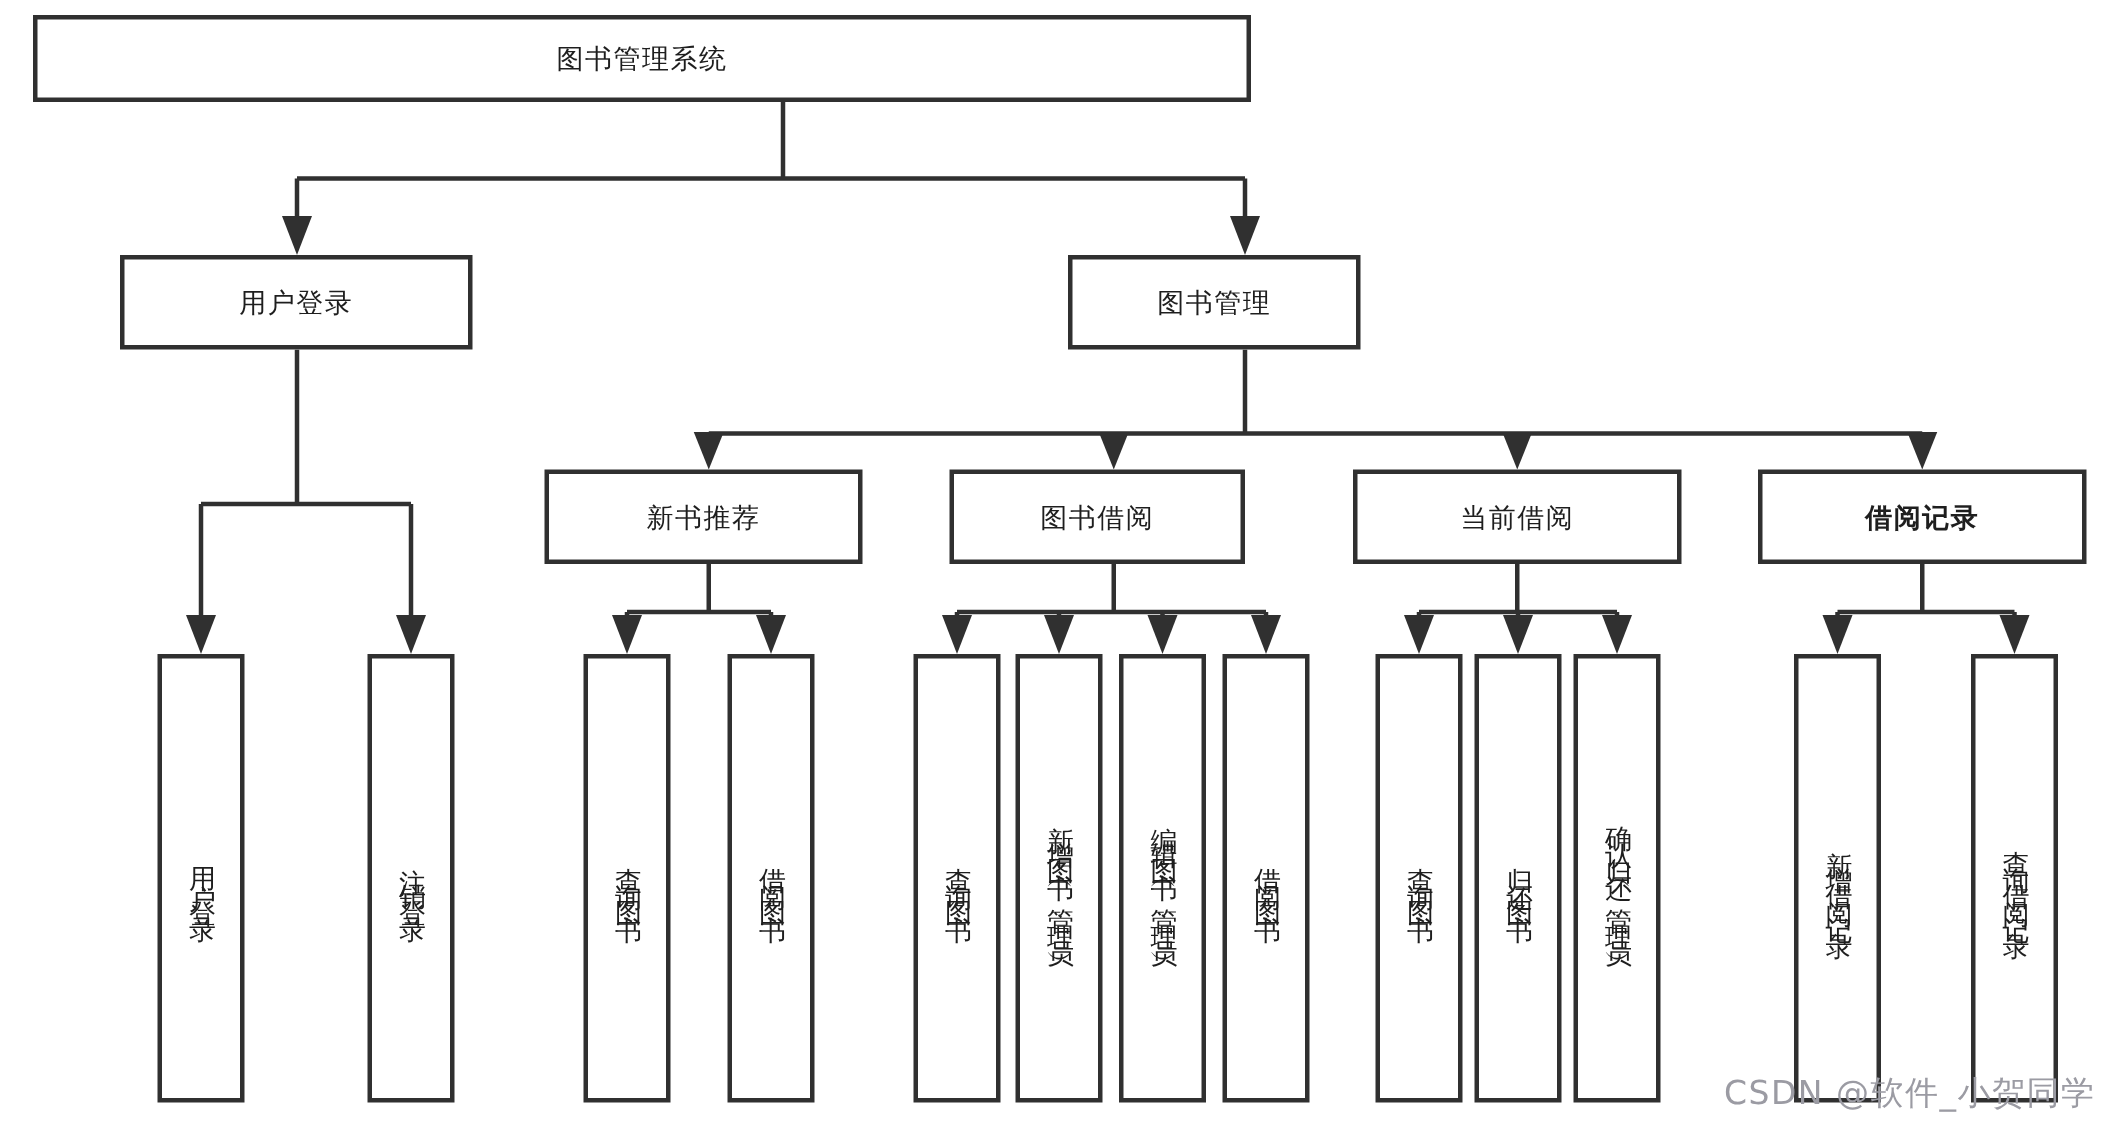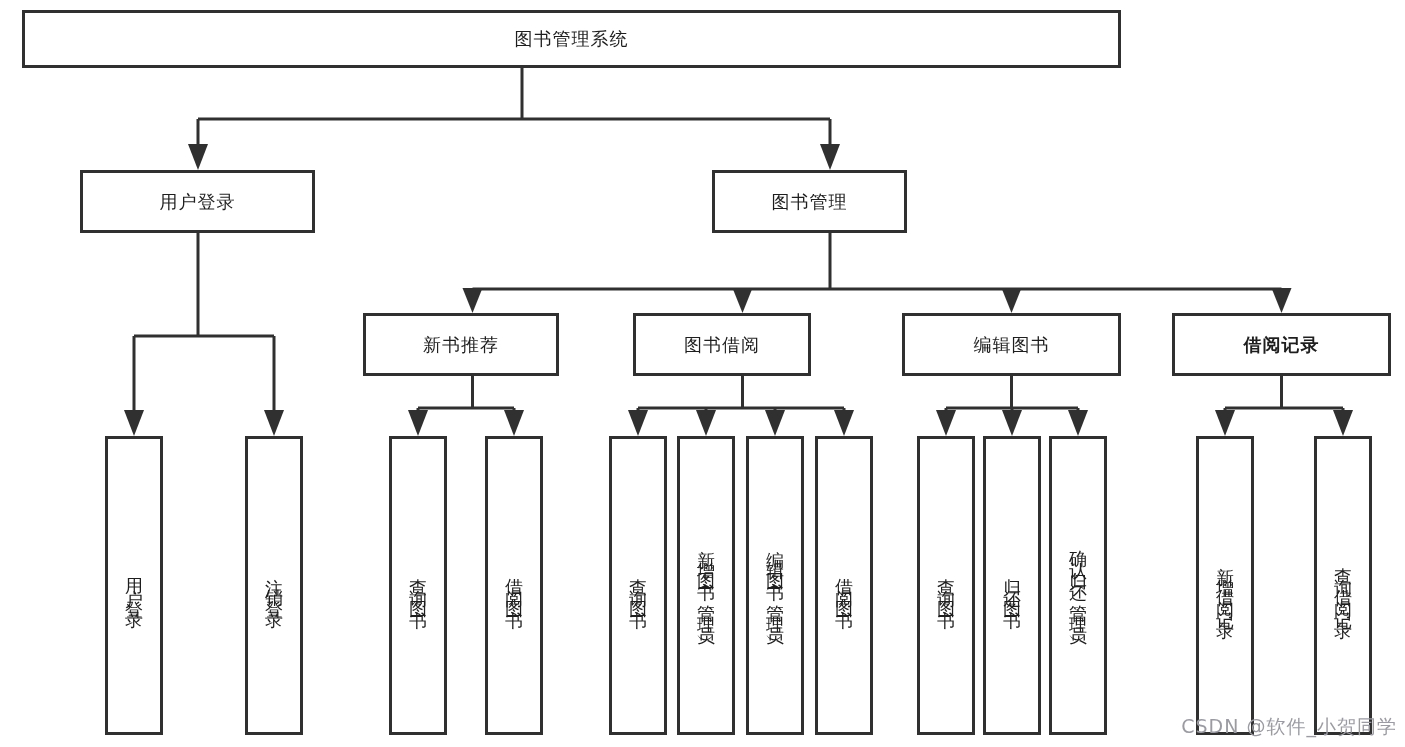--- a/index.html
+++ b/index.html
@@ -32,27 +32,27 @@
   }
   .leaf span{
     writing-mode:vertical-rl;
     text-orientation:mixed;
     letter-spacing:11px;
     font-size:18px;
     color:var(--text);
     line-height:1;
   }
   
-  #n-root   {left:22px;  top:10px;  width:1099px; height:58px;}
+  #n-root   {left:22px;  top:10px;  width:812px; height:58px;}
   
   #n-login  {left:80px;  top:170px; width:235px;  height:63px;}
   #n-mgmt   {left:712px; top:170px; width:195px;  height:63px;}
   
-  #n-newrec {left:363px;  top:313px; width:196px; height:63px;}
-  #n-borrow {left:633px;  top:313px; width:178px; height:63px;font-family:Liberation Serif, serif;}
+  #n-newrec {left:363px;  top:313px; width:212px; height:63px;}
+  #n-borrow {left:633px;  top:313px; width:197px; height:63px;font-family:Liberation Serif, serif;}
   #n-current{left:902px;  top:313px; width:219px; height:63px;}
   #n-record {left:1172px; top:313px; width:219px; height:63px;font-weight:bold;}
   
   .leaf{top:436px; height:299px; width:58px;}
   #l-a1{left:105px;}  #l-a2{left:245px;}
   #l-b1{left:389px;}  #l-b2{left:485px;}
   #l-c1{left:609px;}  #l-c2{left:677px;}  #l-c3{left:746px;}  #l-c4{left:815px;}
   #l-d1{left:917px;}  #l-d2{left:983px;}  #l-d3{left:1049px;}
   #l-e1{left:1196px;} #l-e2{left:1314px;}
   
@@ -60,21 +60,21 @@
     position:absolute;
     left:0;top:0;
     width:1405px;height:747px;
     z-index:1;
     pointer-events:none;
   }
   .watermark{
     position:absolute;
     right:8px;
     top:714px;
-    font-size:19px;
+    font-size:22px;
     color:var(--wm);
     letter-spacing:1px;
     z-index:3;
     white-space:nowrap;
   }
 </style>
 </head>
 <body>
 
 <div class="canvas">
@@ -115,21 +115,21 @@
     <polygon fill="#303030" points="1333,410 1353,410 1343,436"></polygon>
   </svg>
 
   <div class="node" id="n-root">图书管理系统</div>
 
   <div class="node" id="n-login">用户登录</div>
   <div class="node" id="n-mgmt">图书管理</div>
 
   <div class="node" id="n-newrec">新书推荐</div>
   <div class="node" id="n-borrow">图书借阅</div>
-  <div class="node" id="n-current">编辑图书</div>
+  <div class="node" id="n-current">当前借阅</div>
   <div class="node" id="n-record">借阅记录</div>
 
   <div class="node leaf" id="l-a1">
     <span>用户登录</span>
   </div>
   <div class="node leaf" id="l-a2">
     <span>注销登录</span>
   </div>
 
   <div class="node leaf" id="l-b1">

